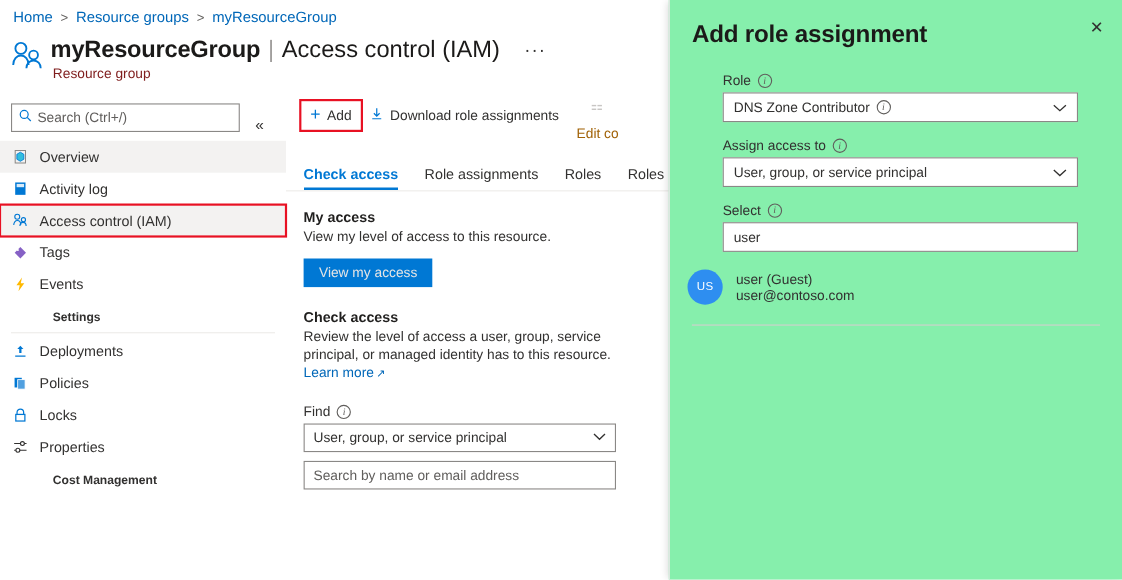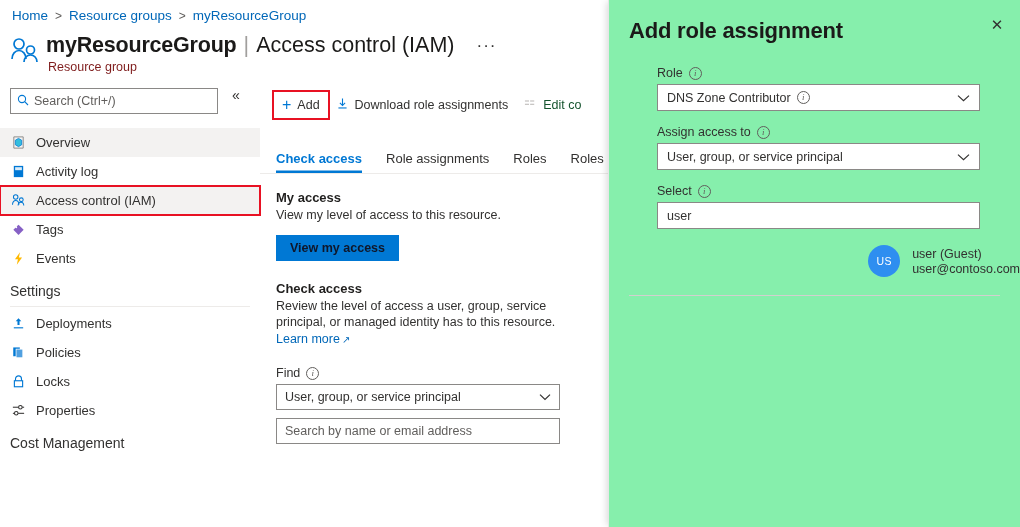--- a/index.html
+++ b/index.html
@@ -36,71 +36,72 @@
   .title-bar-sep { color: #a19f9d; font-weight: 300; font-size: 21.5px; margin: 0 7px; }
   .title-sub-head { font-size: 21.5px; font-weight: 400; color: #1b1a19; white-space: nowrap; }
   .ellipsis-btn {
     margin-left: 22px; font-size: 17px; color: #323130; letter-spacing: 1px;
     cursor: pointer; line-height: 22px; align-self: center;
   }
   .subtitle { font-size: 12.5px; color: #7f1d1d; margin-top: 2px; margin-left: 2px; }
 
   
   .leftnav { position: absolute; left: 0; top: 88px; width: 260px; height: 439px; background: #fff; }
-  .search-row { display: flex; align-items: flex-start; padding: 0 10px; height: 32px; }
+  .search-row { display: flex; align-items: flex-end; padding: 0 10px; height: 32px; }
   .search-box {
     flex: 0 0 208px; height: 26px; border: 1px solid #8a8886; background: #fff;
     display: flex; align-items: center; padding: 0 6px; gap: 5px;
   }
   .search-box .ph { font-size: 12.5px; color: #605e5c; }
   .collapse-btn { margin-left: 14px; color: #323130; font-size: 14px; cursor: pointer; line-height: 1; }
 
   .nav-list { margin-top: 8px; }
   .nav-item {
     position: relative; display: flex; align-items: center;
     height: 29px; padding-left: 10px; gap: 9px; cursor: pointer;
     font-size: 13px; color: #323130;
   }
   .nav-item.selected { background: #f3f2f1; }
   .nav-item.boxed { outline: 2.5px solid #e81123; outline-offset: -1px; z-index: 3; }
   .nav-ico { width: 17px; height: 17px; flex: 0 0 17px; display: flex; align-items: center; justify-content: center; }
   .nav-label { white-space: nowrap; }
 
   .nav-group-head {
-    font-size: 14px; font-weight: 400; color: #323130;
+    font-size: 11px; font-weight: 700; color: #323130;
     padding: 10px 0 4px 10px;
+    margin-left: 38px;
   }
   .nav-divider { height: 1px; background: #edebe9; margin: 3px 10px 2px 10px; }
 
   
   .main { position: absolute; left: 260px; top: 88px; width: 348px; height: 439px; background:#fff; overflow:hidden; }
 
   .cmdbar { display: flex; align-items: center; height: 34px; padding-left: 14px; gap: 0; }
   .cmd {
     display: flex; align-items: center; gap: 6px; height: 26px;
     padding: 0 8px; font-size: 12.5px; color: #323130; cursor: pointer; white-space: nowrap;
   }
-  .cmd.disabled { color: #14532d; cursor: default; }
+  .cmd.disabled { color: #a16207; cursor: default; flex-direction: column; }
   .cmd.boxed { outline: 2.5px solid #e81123; }
   .plus-ico { color: #0078d4; font-size: 16px; font-weight: 400; line-height: 1; }
 
   .tabstrip {
     display: flex; align-items: flex-end; gap: 24px;
     height: 34px; padding-left: 16px; margin-top: 18px;
     border-bottom: 1px solid #edebe9; position: relative;
   }
   .tab { font-size: 13px; color: #323130; cursor: pointer; padding-bottom: 7px; white-space: nowrap; }
   .tab.active { font-weight: 700; color: #0078d4; box-shadow: inset 0 -2.5px 0 0 #0078d4; }
 
   .panel-body { padding: 16px 16px 0 16px; }
   .sec-title { font-size: 13px; font-weight: 700; color: #201f1e; margin-bottom: 2px; }
   .sec-desc { font-size: 12.5px; color: #323130; line-height: 16.5px; max-width: 284px; }
   .primary-btn {
-    display: inline-block; margin-top: 11px; background: #0078d4; color: #0f172a;
-    font-size: 12.5px; font-weight: 700; padding: 6px 14px; cursor: pointer; border: none;
+    display: inline-block; margin-top: 11px; background: #0078d4; color: #e5e5e5;
+    font-size: 12.5px; font-weight: 400; padding: 6px 14px; cursor: pointer; border: none;
   }
   .gap-lg { height: 20px; }
   .link-inline { color: #0067b8; cursor: pointer; }
   .ext-ico { font-size: 10px; margin-left: 2px; color:#0067b8; }
 
   .field-label { display: flex; align-items: center; gap: 6px; font-size: 12.5px; color:#323130; margin: 18px 0 4px 0; }
   .info-ico {
     width: 13px; height: 13px; border-radius: 50%; border: 1px solid #605e5c;
     color: #605e5c; font-size: 9px; line-height: 11px; text-align: center;
     font-family: "Liberation Serif", serif; font-style: italic; flex: 0 0 13px;
@@ -131,21 +132,21 @@
   }
   .blade-body { padding: 22px 8px 0 20px; margin-left: 28px; }
   .bl-label { display: flex; align-items: center; gap: 6px; font-size: 12.5px; color: #323130; margin-bottom: 4px; }
   .bl-control {
     width: 323px; height: 27px; border: 1px solid #8a8886; background: #fff;
     display: flex; align-items: center; padding: 0 9px; font-size: 12.5px; color: #323130;
   }
   .bl-control .val { flex: 1; display: flex; align-items: center; gap: 6px; }
   .bl-field { margin-bottom: 14px; }
 
-  .result-item { display: flex; align-items: center; gap: 12px; margin-top: 16px; padding-left: 16px; justify-content: flex-end; }
+  .result-item { display: flex; align-items: center; gap: 12px; margin-top: 16px; padding-left: 16px; }
   .avatar {
     width: 32px; height: 32px; border-radius: 50%; background: #2e8ef0;
     color: #fff; font-size: 10.5px; display: flex; align-items: center;
     justify-content: center; flex: 0 0 32px; letter-spacing: 0.3px;
   }
   .result-text { display: flex; flex-direction: column; gap: 1px; }
   .result-name { font-size: 12.5px; color: #323130; }
   .result-mail { font-size: 12.5px; color: #323130; }
   .blade-sep { height: 1px; background: #d2d0ce; margin: 18px 20px 0 20px; }
 </style>

